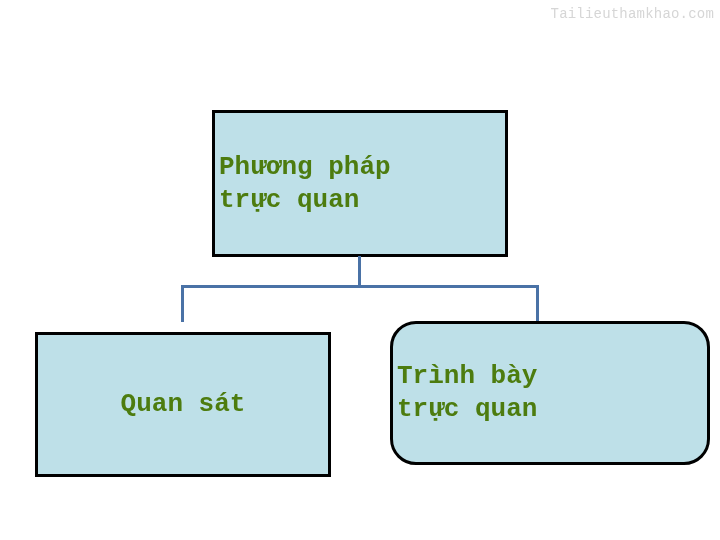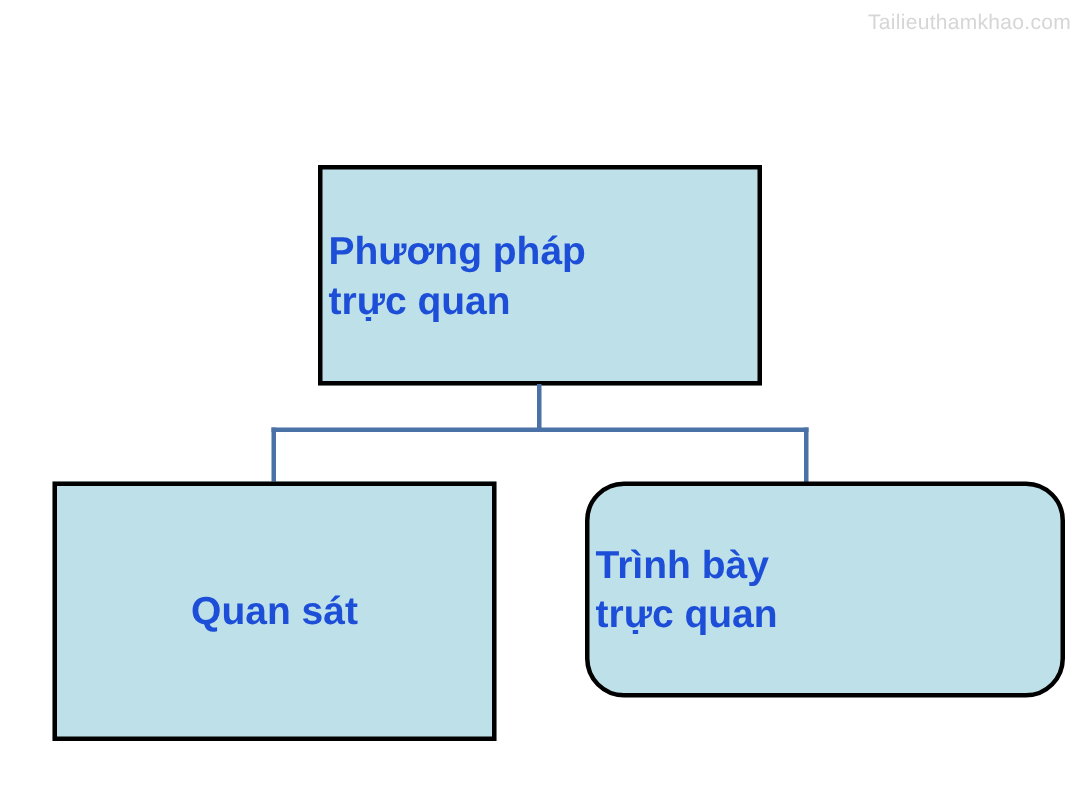--- a/index.html
+++ b/index.html
@@ -6,54 +6,54 @@
     margin: 0;
     padding: 0;
     background: #ffffff;
   }
   .canvas {
     position: relative;
     width: 720px;
     height: 540px;
     background: #ffffff;
     overflow: hidden;
-    font-family: Liberation Sans, sans-serif;
+    font-family: Liberation Mono, monospace;
   }
   .watermark {
     position: absolute;
     top: 6px;
     right: 6px;
     font-size: 14px;
     color: #d6d6d6;
     text-shadow: 1px 1px 0 #ffffff;
     letter-spacing: 0.2px;
   }
   .box {
     position: absolute;
     background: var(--box-fill, #bee0e8);
     border: 3px solid var(--box-border, #000000);
     box-sizing: border-box;
     display: flex;
     align-items: center;
-    color: #1d4ed8;
+    color: #4d7c0f;
     font-weight: bold;
     font-size: 26px;
     line-height: 33px;
   }
   .box-top {
     left: 212px;
     top: 110px;
     width: 296px;
     height: 147px;
   }
   .box-left {
     left: 35px;
-    top: 321px;
+    top: 332px;
     width: 296px;
-    height: 173px;
+    height: 145px;
     justify-content: center;
   }
   .box-right {
     left: 390px;
     top: 321px;
     width: 320px;
     height: 144px;
     border-radius: 26px;
   }
   .two-line {

